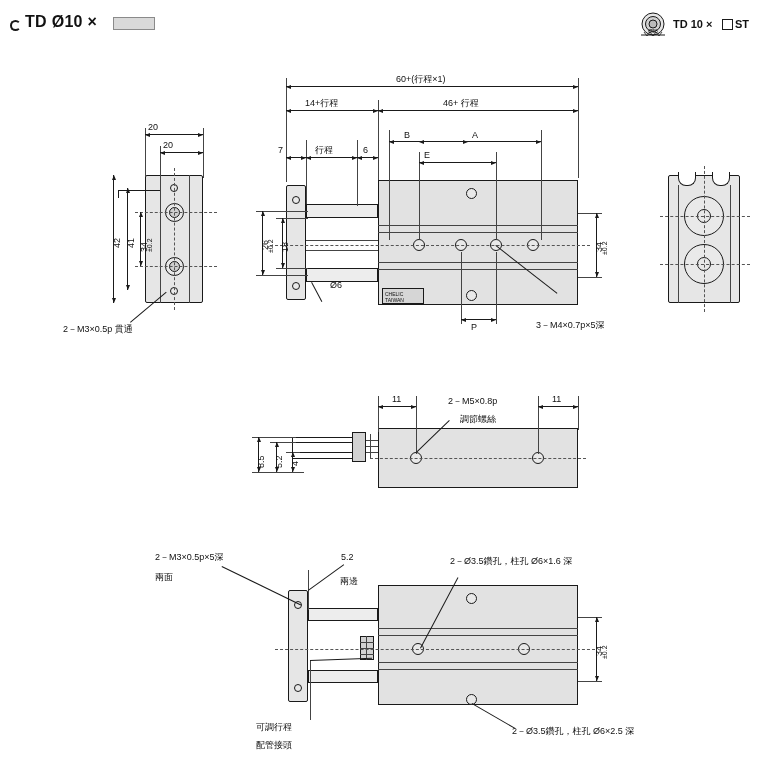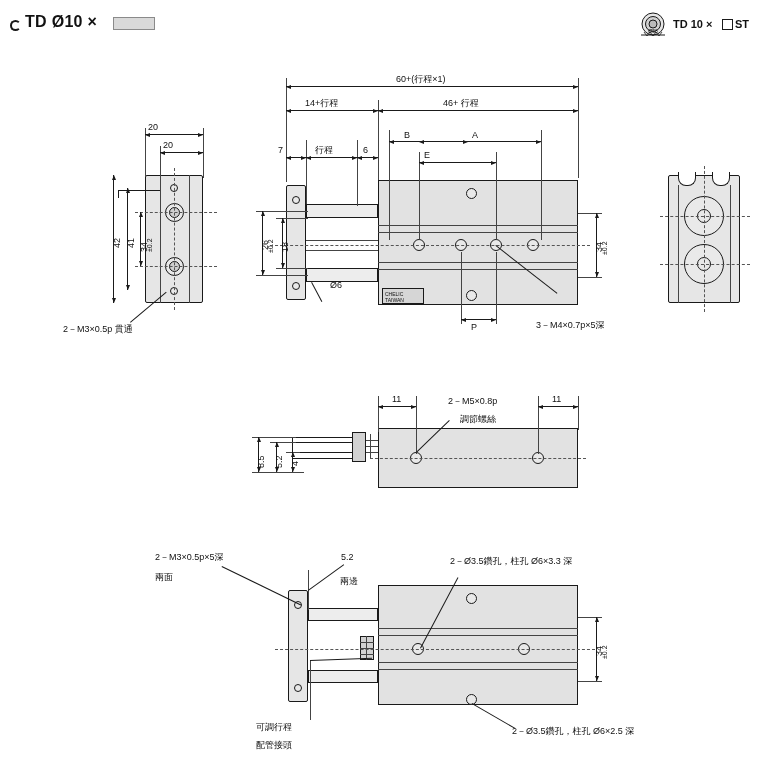--- a/index.html
+++ b/index.html
@@ -388,21 +388,21 @@
 
     <div class="vl thin" style="left:308px; top:570px; height:40px;"></div>
     <div class="lbl" style="left:341px; top:552px;">5.2</div>
     <div class="leader" style="left:308px; top:590px; width:44px; transform:rotate(-36deg);"></div>
     <div class="lbl" style="left:340px; top:576px;">兩邊</div>
 
     <div class="lbl" style="left:155px; top:552px;">2－M3×0.5p×5深</div>
     <div class="lbl" style="left:155px; top:572px;">兩面</div>
     <div class="leader" style="left:222px; top:566px; width:88px; transform:rotate(26deg);"></div>
 
-    <div class="lbl" style="left:450px; top:556px;">2－Ø3.5鑽孔，柱孔 Ø6×3.3 深</div>
+    <div class="lbl" style="left:450px; top:556px;">2－Ø3.5鑽孔，柱孔 Ø6×1.6 深</div>
     <div class="leader" style="left:420px; top:648px; width:80px; transform:rotate(-62deg);"></div>
 
     <div class="lbl" style="left:512px; top:726px;">2－Ø3.5鑽孔，柱孔 Ø6×2.5 深</div>
     <div class="leader" style="left:472px; top:703px; width:50px; transform:rotate(30deg);"></div>
 
     <div class="lbl" style="left:256px; top:722px;">可調行程</div>
     <div class="lbl" style="left:256px; top:740px;">配管接頭</div>
     <div class="vl thin" style="left:310px; top:660px; height:60px;"></div>
     <div class="leader" style="left:310px; top:660px; width:62px; transform:rotate(-2deg);"></div>
   </div>

